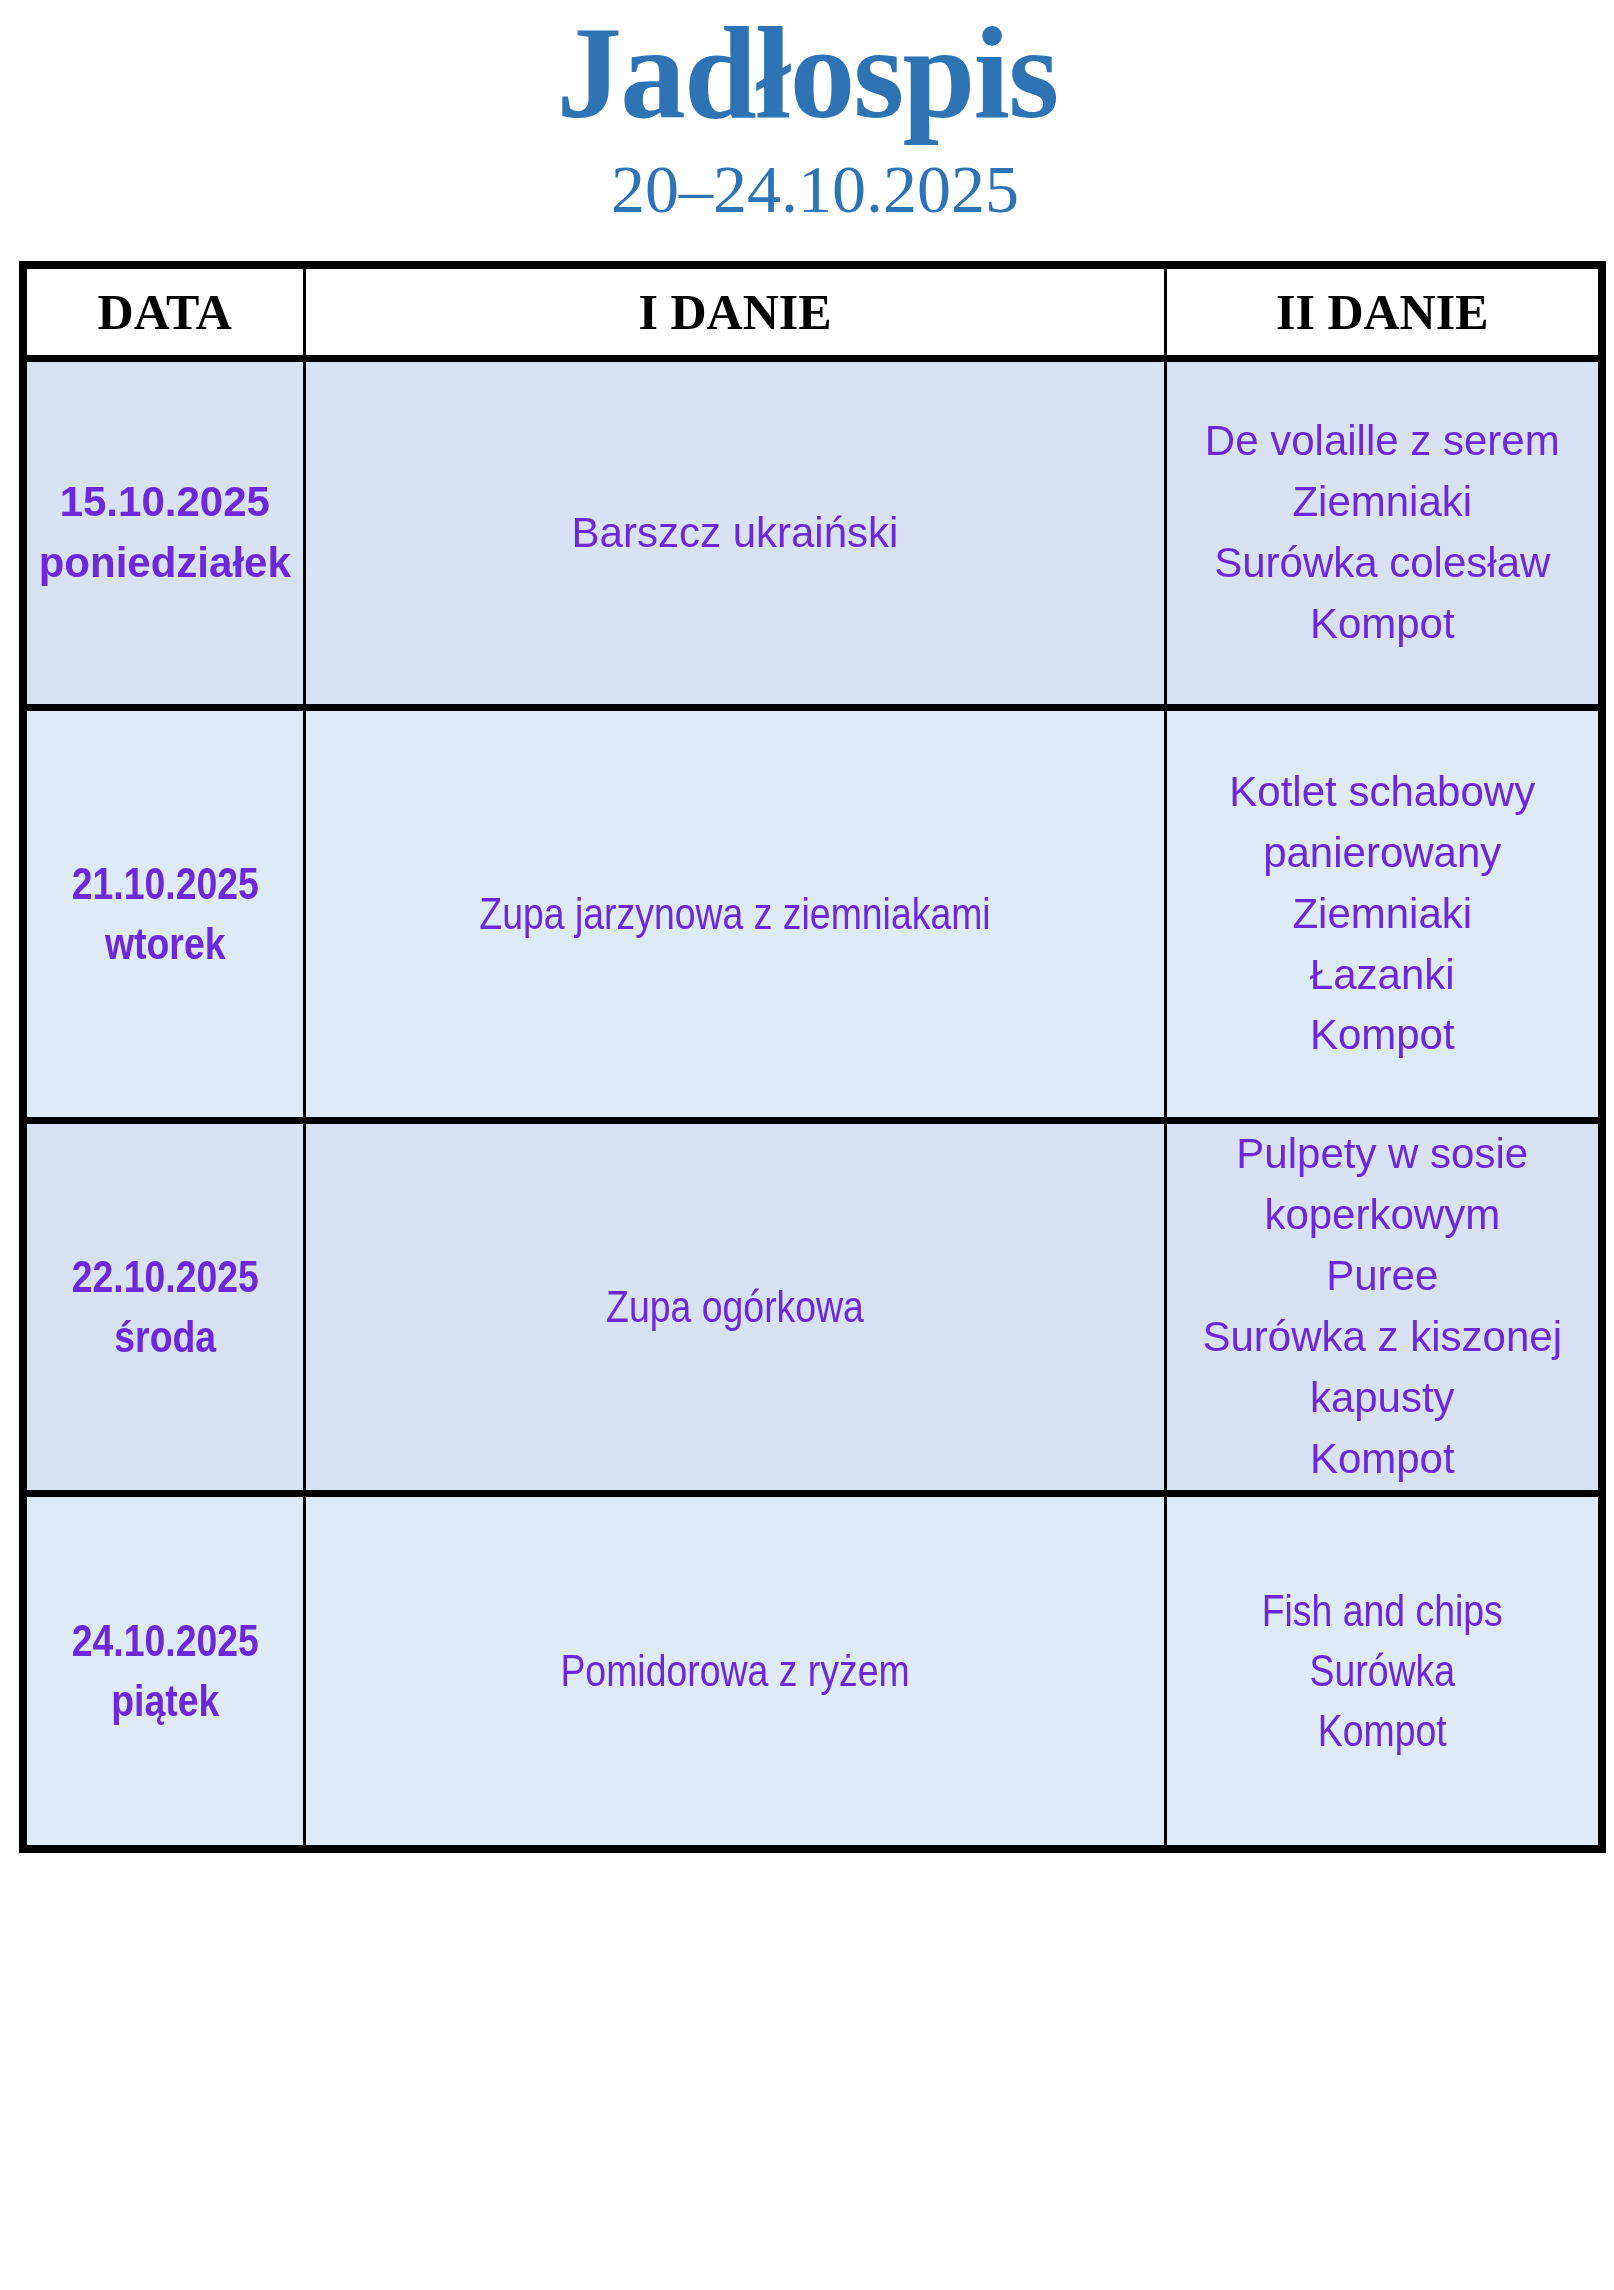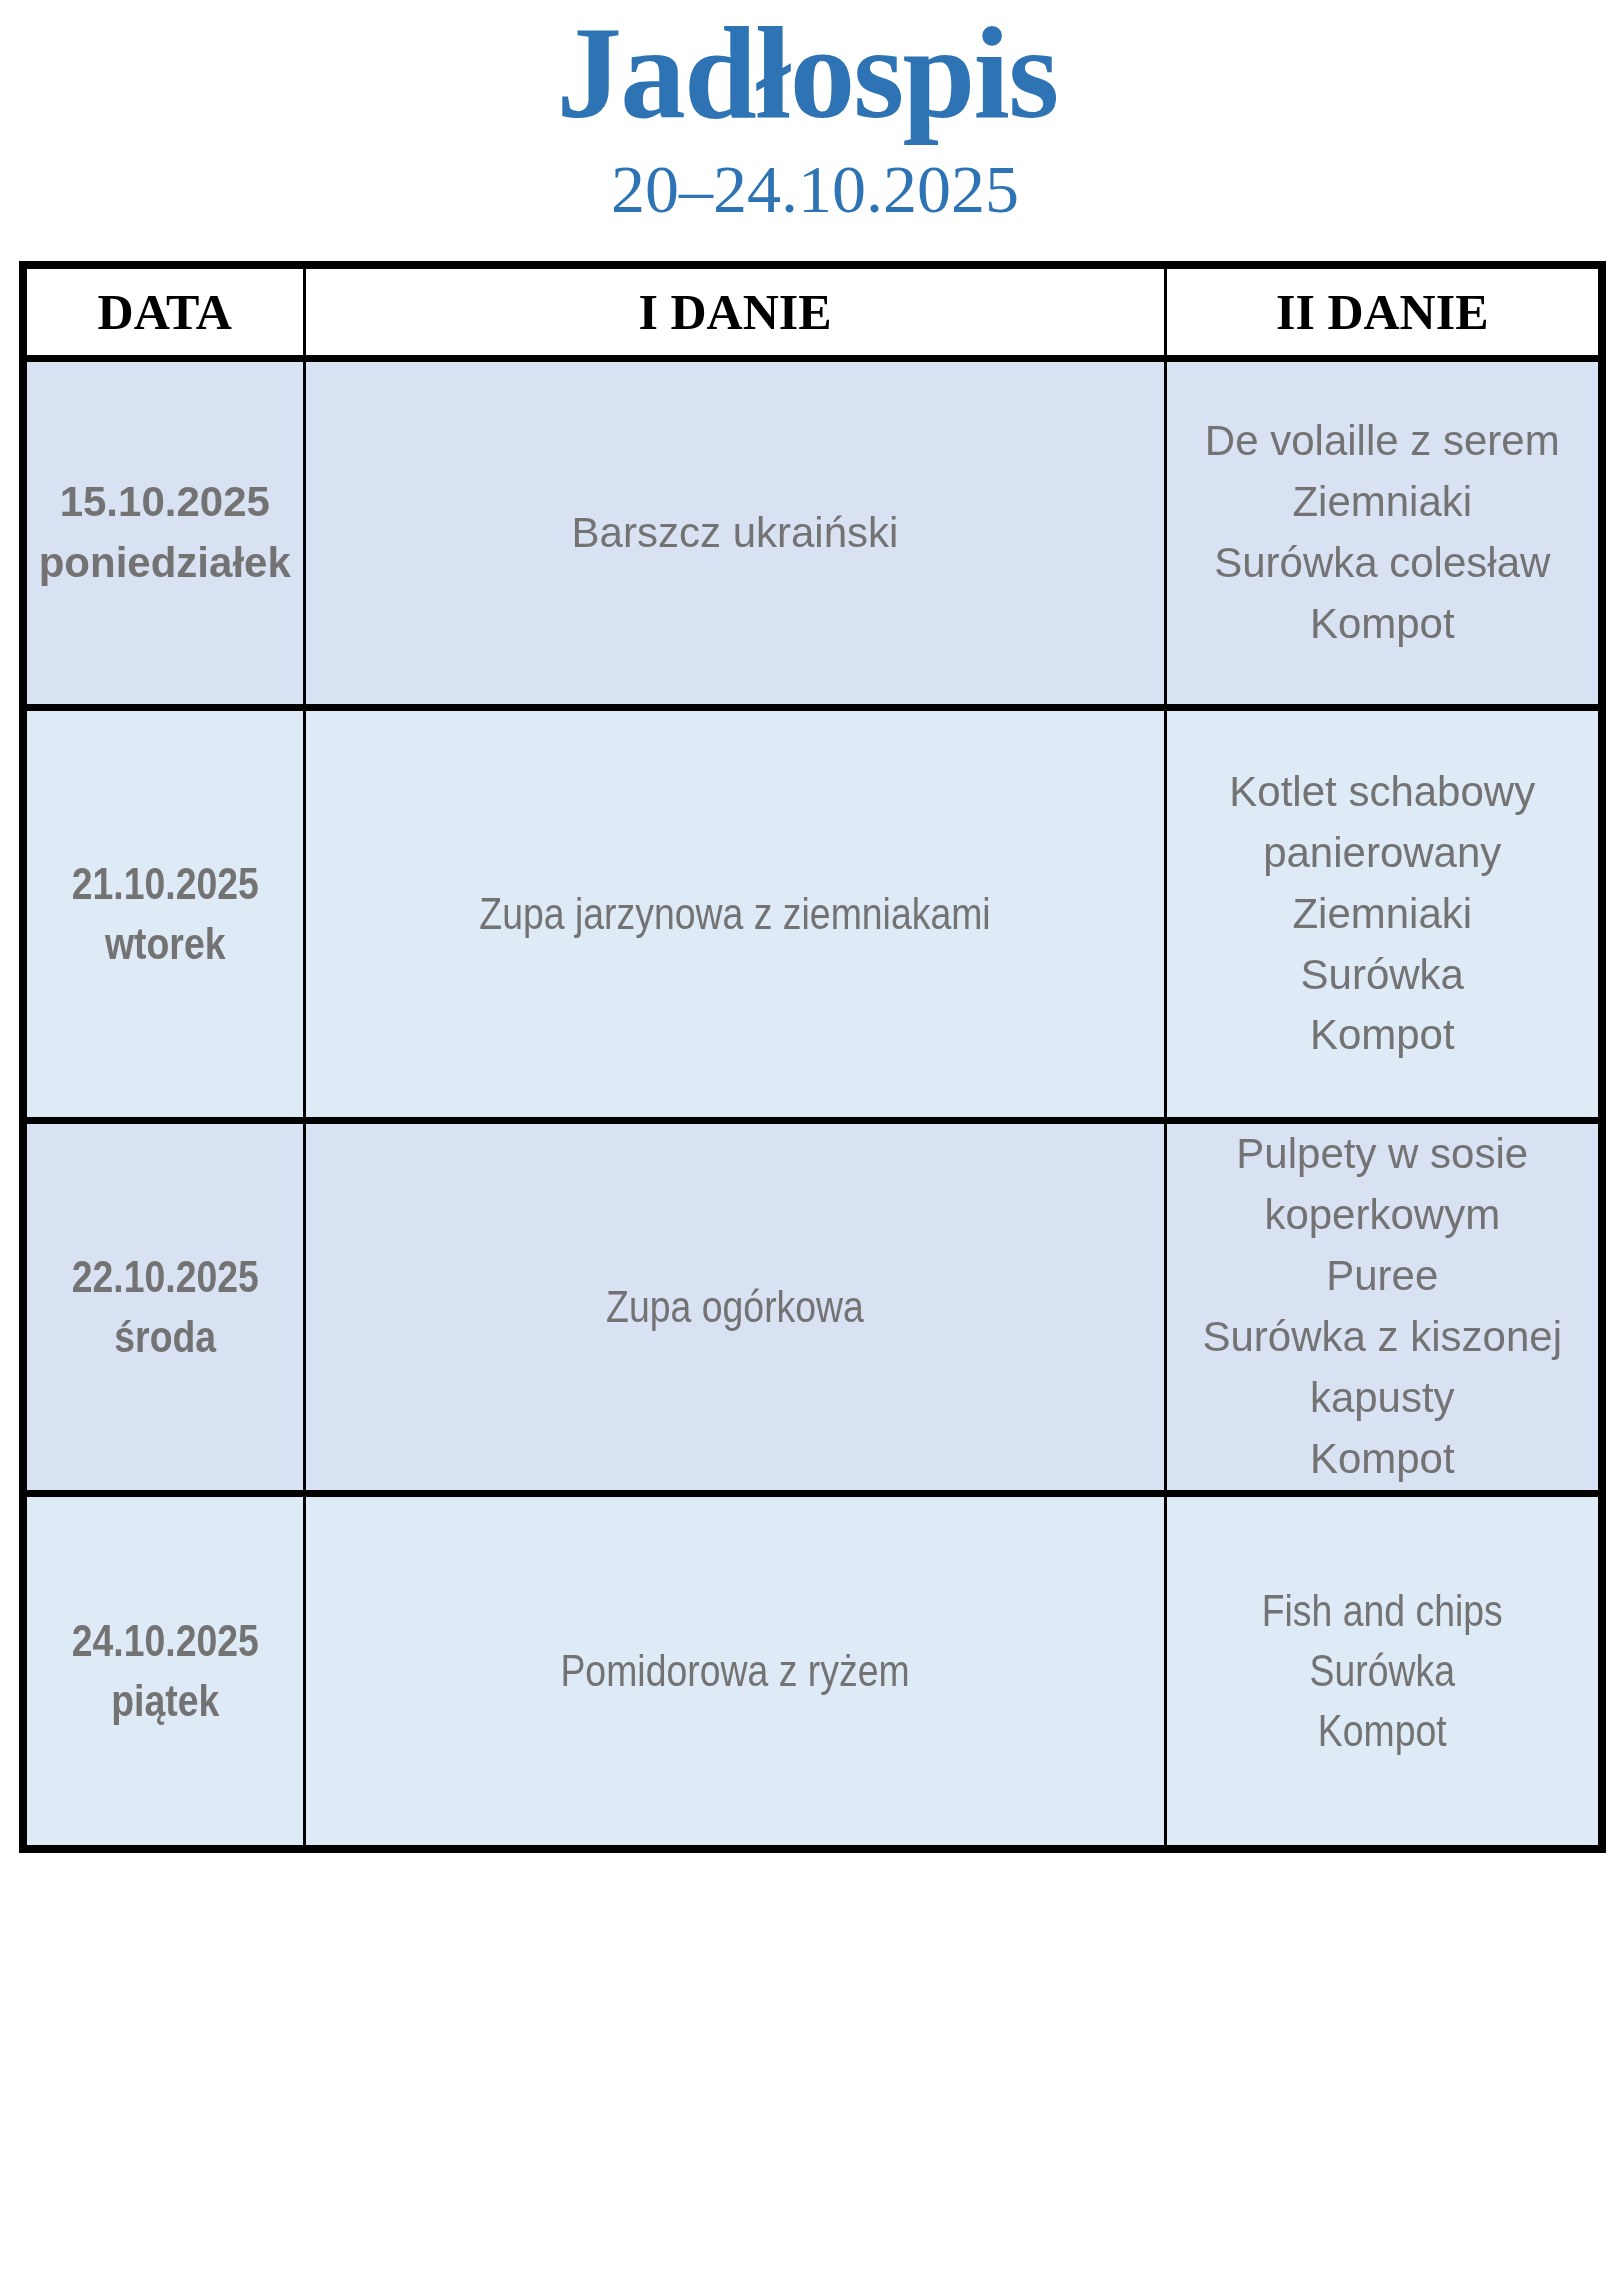--- a/index.html
+++ b/index.html
@@ -49,21 +49,21 @@
   .menu thead tr{height:94px;background:#ffffff;}
   .menu th{
     font-family:"Liberation Serif", serif;
     font-weight:bold;
     font-size:50px;
     color:#000;
   }
   .menu tbody td{
     font-size:42px;
     line-height:1.45;
-    color:#737373;
+    color:#6d28d9;
   }
   .menu tbody tr:nth-child(odd){background:var(--row-a,#D9E2F3);}
   .menu tbody tr:nth-child(even){background:var(--row-b,#DEEAF6);}
   .menu tbody tr:nth-child(1){height:349px;}
   .menu tbody tr:nth-child(2){height:413px;}
   .menu tbody tr:nth-child(3){height:358px;}
   .menu tbody tr:nth-child(4){height:356px;}
   .menu tbody tr:nth-child(5){height:310px;}
   .cell-text{white-space:pre-line;}
   .cell-text.date{font-weight:bold;}
@@ -114,21 +114,21 @@
           <td>
             <div class="cell-text narrow date">21.10.2025
 wtorek</div>
           </td>
           <td>
             <div class="cell-text narrow">Zupa jarzynowa z ziemniakami</div>
           </td>
           <td>
             <div class="cell-text">Kotlet schabowy panierowany
 Ziemniaki
-Surówka
+Łazanki
 Kompot</div>
           </td>
         </tr>
         <tr>
           <td>
             <div class="cell-text narrow date">22.10.2025
 środa</div>
           </td>
           <td>
             <div class="cell-text narrow">Zupa ogórkowa</div>

